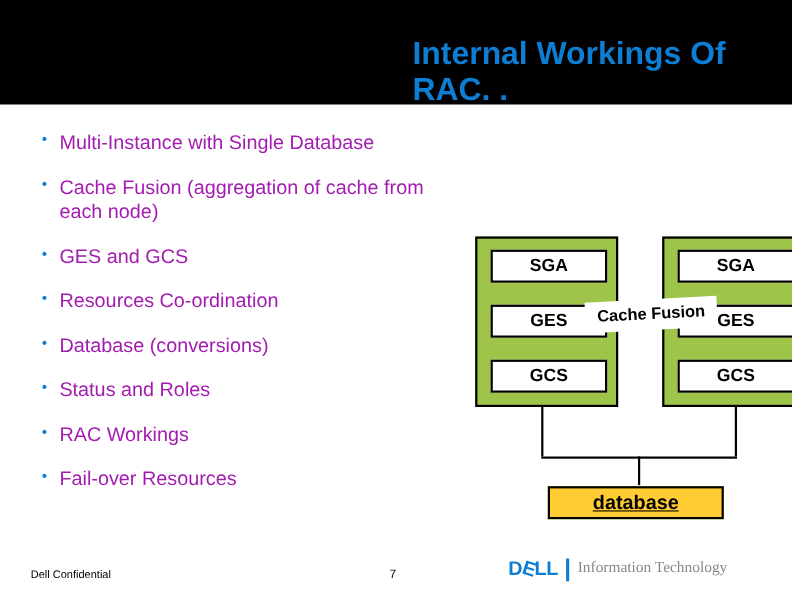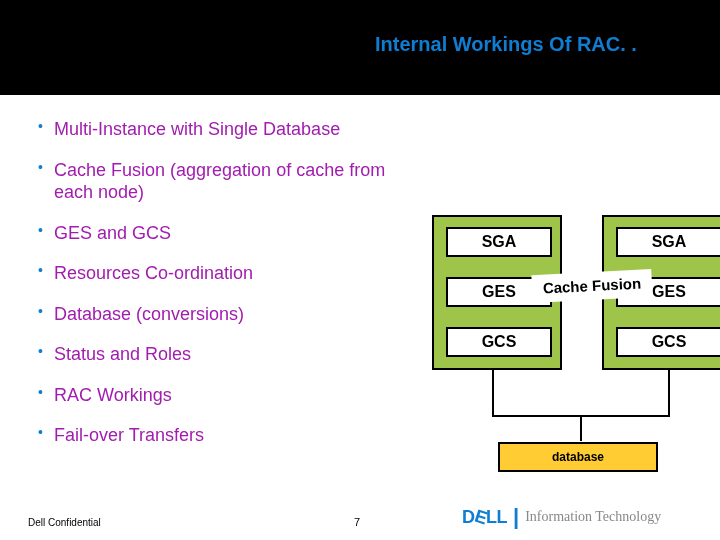--- a/index.html
+++ b/index.html
@@ -1,37 +1,37 @@
 <!DOCTYPE html>
 <html><head>
 <meta charset="utf-8">
 <style>
   * { box-sizing: border-box; margin: 0; padding: 0; }
   html, body { width: 720px; height: 540px; font-family: Arial, Helvetica, sans-serif; background: #fff; overflow: hidden; }
   .slide { position: relative; width: 720px; height: 540px; }
   .title-band { position: absolute; top: 0; left: 0; width: 720px; height: 95px; background: #000; }
-  .title-text { position: absolute; top: 33px; left: 375px; color: #0d7ed3; font-size: 20px; font-weight: bold; }
+  .title-text { position: absolute; top: 33px; left: 375px; color: #0d7ed3; font-size: 29px; font-weight: bold; }
   .bullets { position: absolute; top: 118px; left: 38px; width: 360px; }
   .bullets li { list-style: none; position: relative; padding-left: 16px; font-size: 18px; font-weight: normal; color: #a21caf; margin-bottom: 18px; line-height: 1.25; }
   .bullets li::before { content: "•"; position: absolute; left: 0; top: 0; color: #0d7ed3; font-size: 14px; }
   .diagram { position: absolute; top: 215px; left: 405px; width: 300px; height: 190px; margin-left: 27px; }
   .node { position: absolute; width: 130px; height: 155px; background: #9ec54a; border: 2px solid #000; }
   .node.left  { left: 0;   top: 0; }
   .node.right { left: 170px; top: 0; }
   .cell { position: absolute; left: 12px; width: 106px; height: 30px; background: #fff; border: 2px solid #000; font-size: 16px; font-weight: bold; text-align: center; line-height: 26px; }
   .c-sga { top: 10px; }
   .c-ges { top: 60px; }
   .c-gcs { top: 110px; }
   .cf-label { position: absolute; left: 100px; top: 57px; width: 120px; height: 28px; font-size: 15px; font-weight: bold; background: #fff; color: #000; text-align: center; line-height: 28px; transform: rotate(-3deg); z-index: 5; }
   .connector { position: absolute; border: 2px solid #000; border-top: none; }
   .conn-left  { left: 60px;  top: 155px; width: 0; height: 45px; border-right: none; border-bottom: none; }
   .conn-right { left: 236px; top: 155px; width: 0; height: 45px; border-right: none; border-bottom: none; }
   .conn-h     { left: 60px;  top: 200px; width: 178px; height: 0; border-left: none; border-right: none; }
   .conn-down  { left: 148px; top: 200px; width: 0; height: 26px; border-right: none; border-bottom: none; }
-  .db-box { position: absolute; top: 442px; left: 498px; width: 160px; height: 30px; background: #ffcc33; border: 2px solid #000; font-size: 12px; font-weight: bold; text-align: center; line-height: 26px; }
+  .db-box { position: absolute; top: 442px; left: 498px; width: 160px; height: 30px; background: #ffcc33; border: 2px solid #000; font-size: 18px; font-weight: bold; text-align: center; line-height: 26px; text-decoration: underline; }
   .footer-conf { position: absolute; bottom: 12px; left: 28px; font-size: 10px; color: #000; }
   .footer-page { position: absolute; bottom: 12px; left: 354px; font-size: 11px; color: #000; }
   .logo { position: absolute; bottom: 10px; left: 462px; display: flex; align-items: center; gap: 6px; }
   .logo-dell { font-size: 18px; font-weight: bold; color: #0d7ed3; letter-spacing: -0.5px; }
   .logo-dell .tilt { display: inline-block; transform: rotate(18deg); }
   .logo-sep { color: #0d7ed3; font-size: 22px; font-weight: bold; }
   .logo-it { font-size: 14px; color: #888; font-family: Georgia, serif; }
 </style>
 </head>
 <body>
@@ -41,21 +41,21 @@
   <div class="title-text">Internal Workings Of RAC. .</div>
 
   <ul class="bullets">
     <li>Multi-Instance with Single Database</li>
     <li>Cache Fusion (aggregation of cache from each node)</li>
     <li>GES and GCS</li>
     <li>Resources Co-ordination</li>
     <li>Database (conversions)</li>
     <li>Status and Roles</li>
     <li>RAC Workings</li>
-    <li>Fail-over Transfers</li>
+    <li>Fail-over Resources</li>
   </ul>
 
   <div class="diagram">
     <div class="node left">
       <div class="cell c-sga">SGA</div>
       <div class="cell c-ges">GES</div>
       <div class="cell c-gcs">GCS</div>
     </div>
     <div class="node right">
       <div class="cell c-sga">SGA</div>

